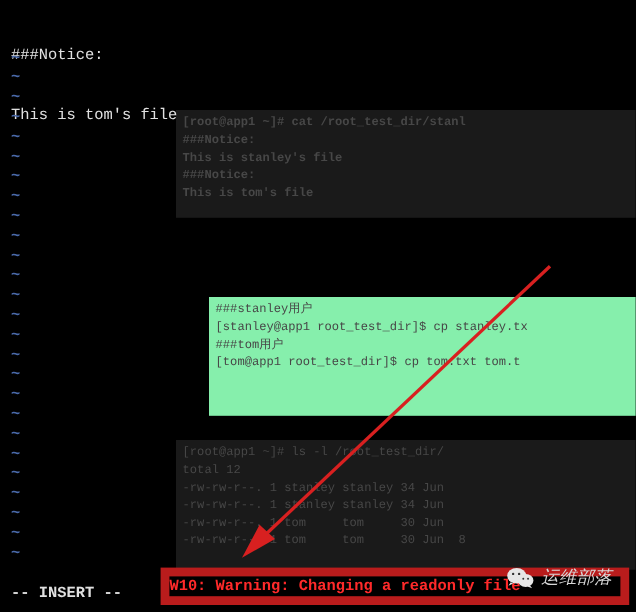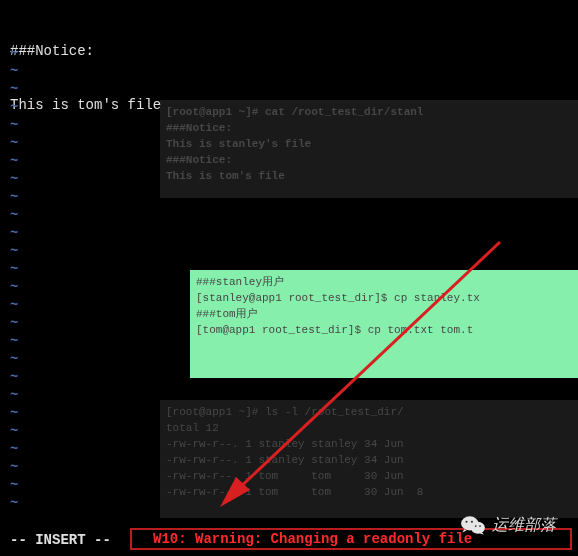--- a/index.html
+++ b/index.html
@@ -65,24 +65,24 @@
     color: #e0e0e0;
     font-weight: bold;
     white-space: pre;
     text-align: center;
   }
 
   
   .warning-box {
     position: absolute;
     bottom: 6px;
-    left: 130px;
+    left: 146px;
     right: 6px;
-    border: 2px solid #b91c1c;
-    padding: 1px 21px;
+    border: 8px solid #b91c1c;
+    padding: 1px 0;
   }
   .warning-text {
     color: #ff2a2a;
     font-weight: bold;
     font-size: 14px;
     white-space: nowrap;
   }
 
   
   .arrow {

